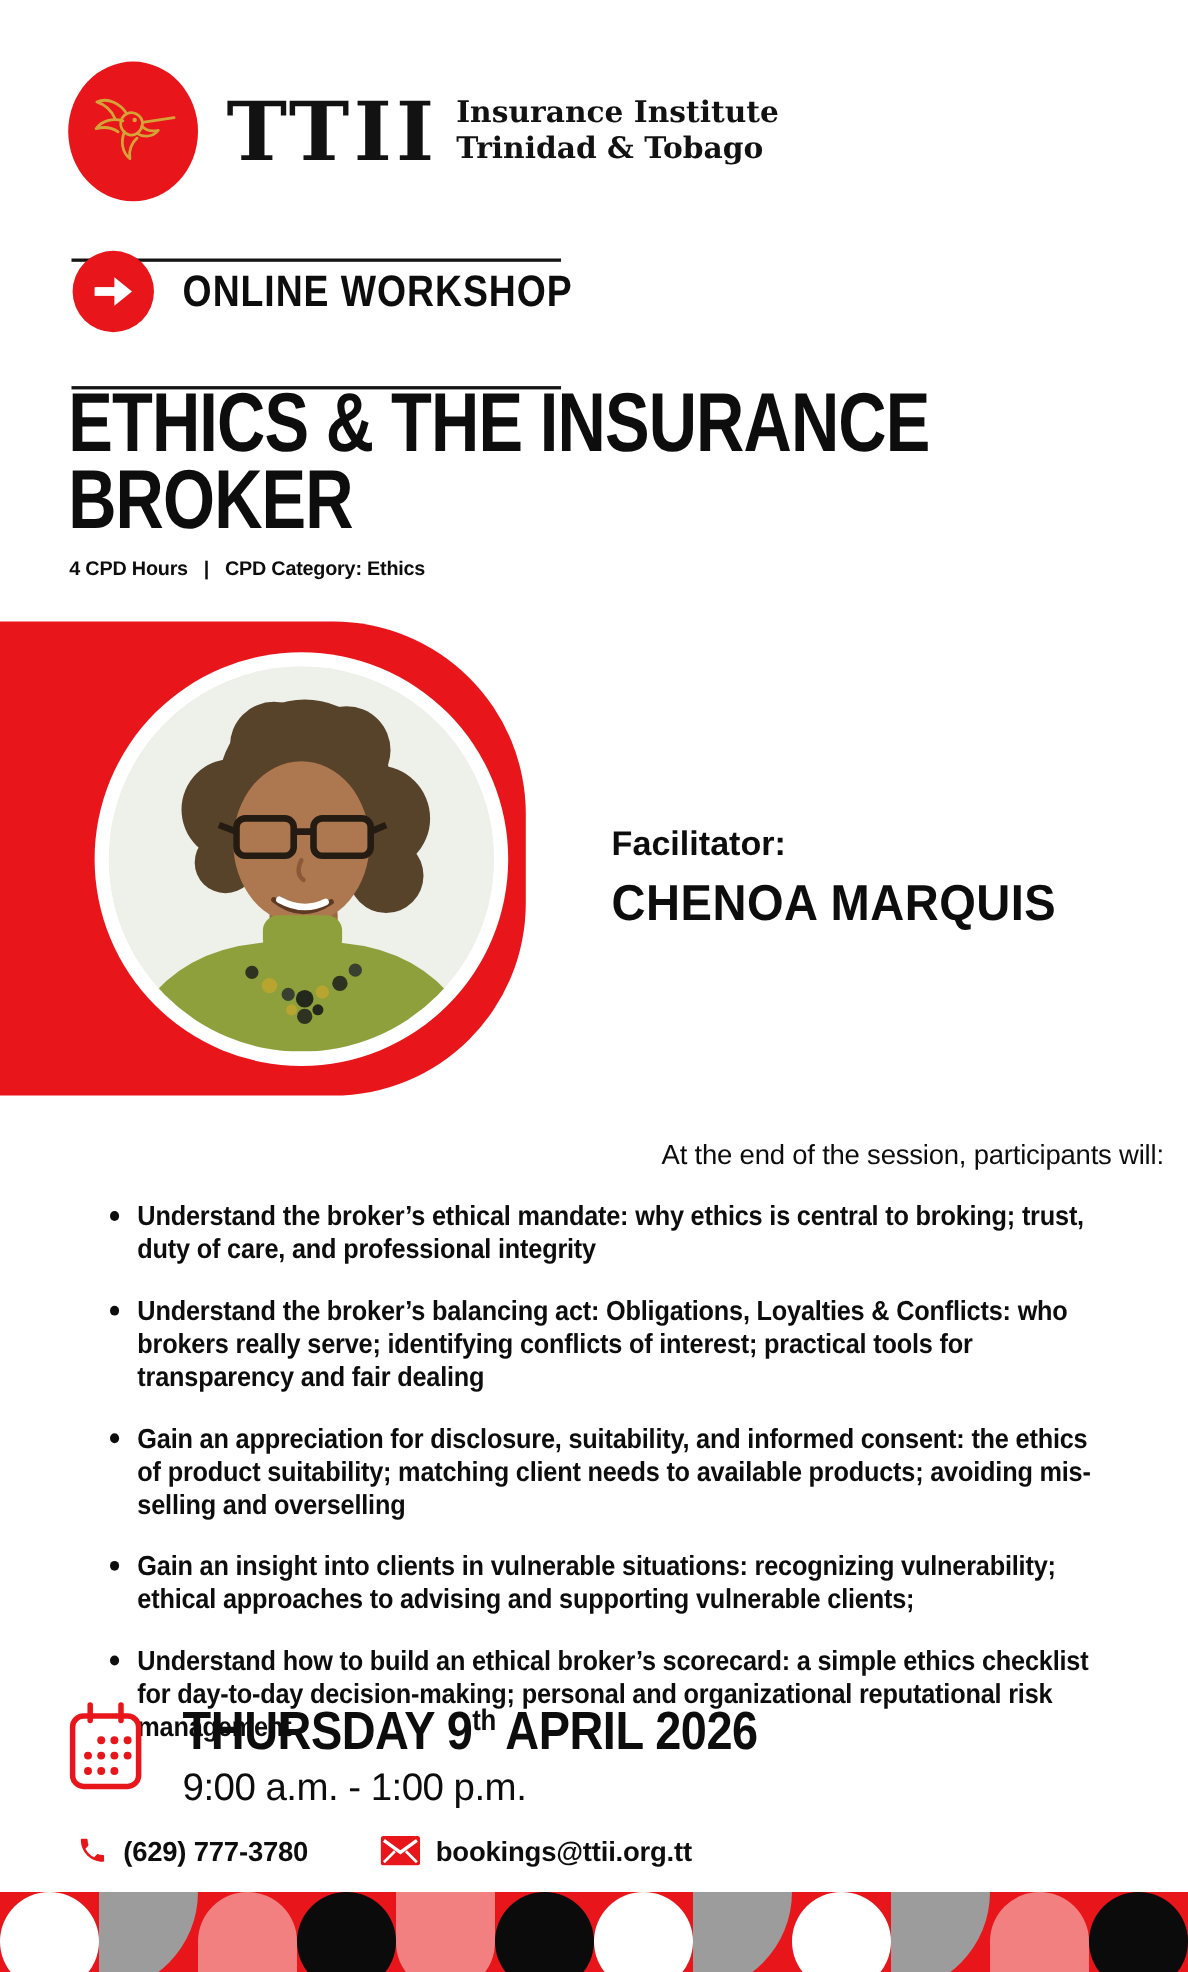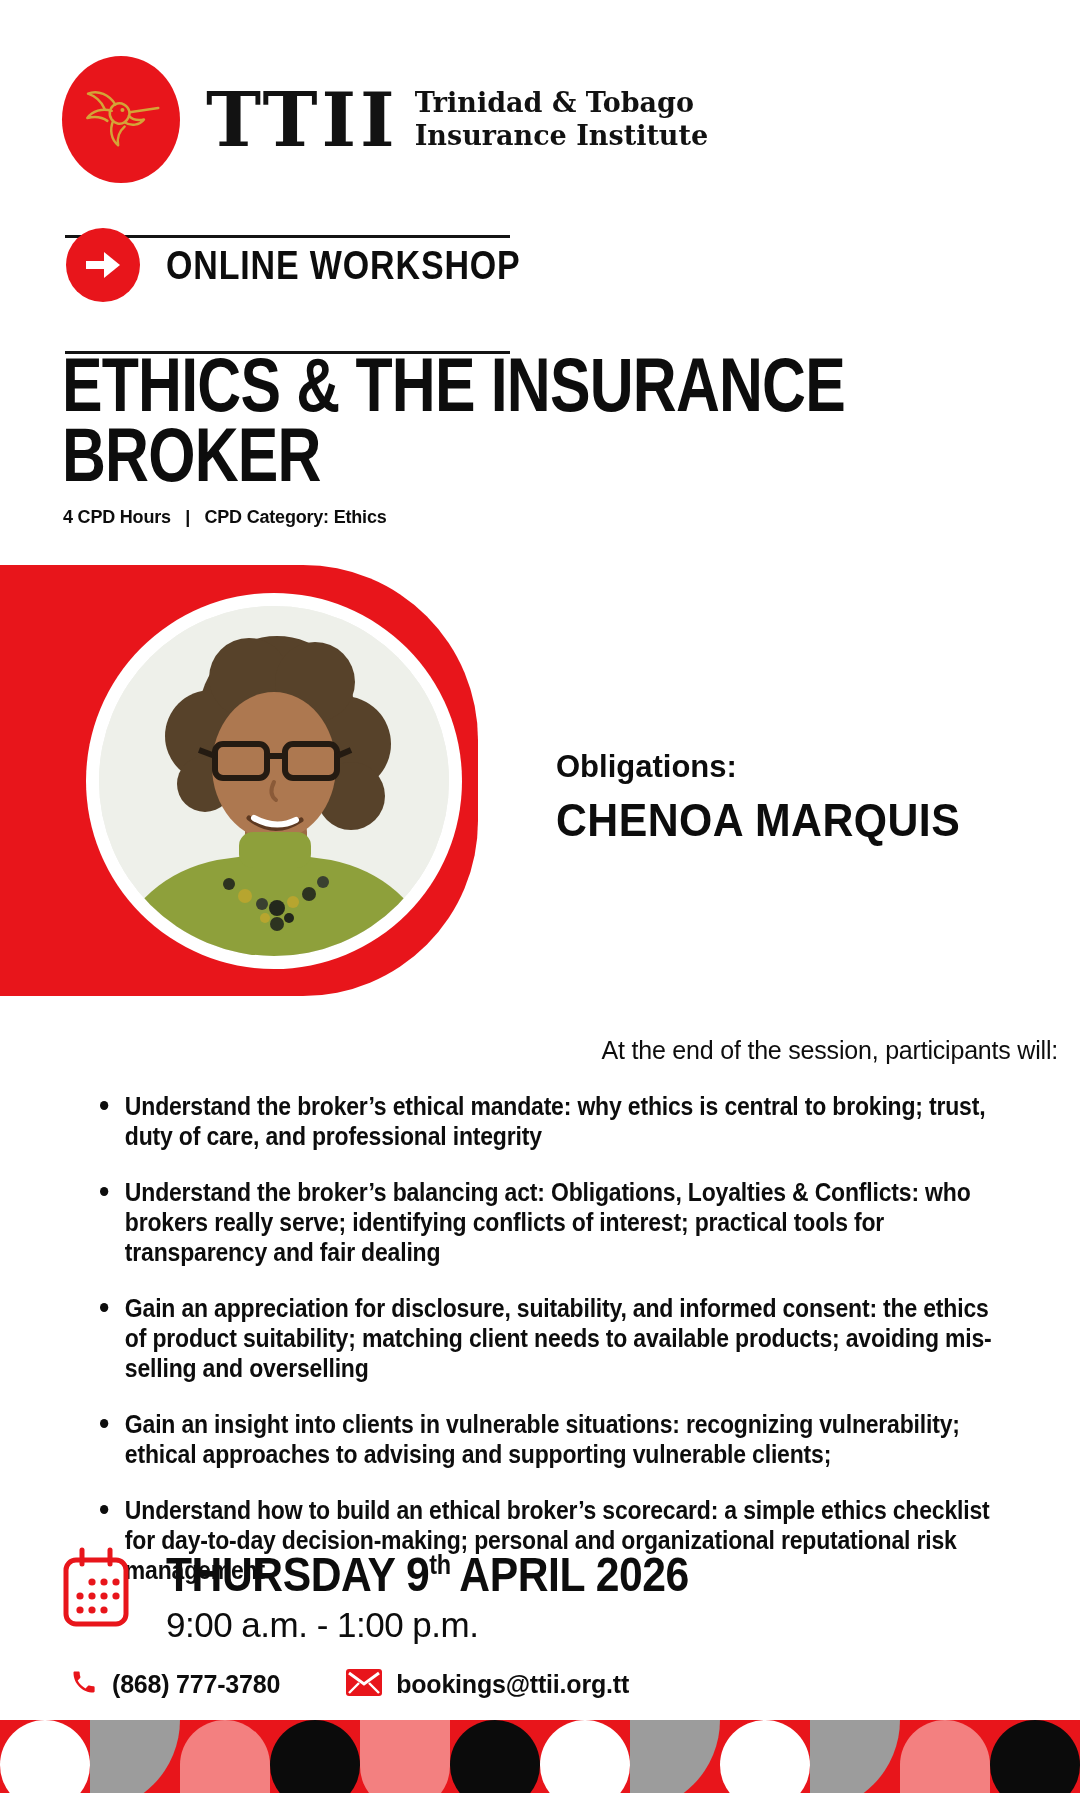--- a/index.html
+++ b/index.html
@@ -110,22 +110,22 @@
             <path d="M47 50 C34 46 20 50 13 60 C24 57 34 59 41 64"></path>
             <path d="M49 64 C44 76 46 90 56 98 C54 88 58 78 65 72"></path>
             <path d="M65 66 C74 72 86 70 92 62 C84 64 76 62 71 57"></path>
           </g>
           <circle cx="62" cy="49" r="2.8" fill="#d4a437"></circle>
         </svg>
       </span>
     </div>
     <div class="logo-ttii">TTII</div>
     <div class="org-name">
+      <div>Insurance Institute</div>
       <div>Trinidad &amp; Tobago</div>
-      <div>Insurance Institute</div>
     </div>
   </div>
 
   <div class="rule rule1"></div>
   <div class="workshop-row">
     <div class="arrow-circle">
       <svg width="38" height="30" viewBox="0 0 38 30">
         <rect x="2" y="11" width="20" height="8" fill="#ffffff"></rect>
         <polygon points="20,2 36,15 20,28" fill="#ffffff"></polygon>
       </svg>
@@ -184,21 +184,21 @@
             <circle cx="210" cy="288" r="7" fill="#2d3320"></circle>
           <circle cx="224" cy="276" r="6" fill="#3a4030"></circle>
             <circle cx="178" cy="318" r="7" fill="#2d3320"></circle>
           <circle cx="166" cy="312" r="5" fill="#b7a52f"></circle>
             <circle cx="190" cy="312" r="5" fill="#23281c"></circle>
         </g>
       </svg>
     </div>
   </div>
   <div class="facilitator">
-    <div class="fac-label">Obligations:</div>
+    <div class="fac-label">Facilitator:</div>
     <div class="fac-name">CHENOA MARQUIS</div>
   </div>
 
   <div class="session">
     <div class="session-intro">At the end of the session, participants will:</div>
     <div class="bullets">
         <div class="bullet">
           <span class="bullet-dot"></span>
           <span>Understand the broker’s ethical mandate: why ethics is central to broking; trust, duty of care, and professional integrity</span>
         </div>
@@ -251,21 +251,21 @@
     </div>
   </div>
 
   <div class="contact">
     <div class="contact-item">
       <span>
         <svg width="28" height="28" viewBox="0 0 24 24">
           <path fill="#e8151b" d="M6.6 10.8c1.5 2.9 3.8 5.2 6.7 6.7l2.2-2.2c.3-.3.7-.4 1-.2 1.1.4 2.4.6 3.6.6.6 0 1 .4 1 1V20c0 .6-.4 1-1 1C10.7 21 3 13.3 3 4c0-.6.4-1 1-1h3.3c.6 0 1 .4 1 1 0 1.3.2 2.5.6 3.6.1.3 0 .7-.2 1l-2.1 2.2z"></path>
         </svg>
       </span>
-      <span class="contact-text">(868) 777-3780</span>
+      <span class="contact-text">(629) 777-3780</span>
     </div>
     <div class="contact-item">
       <span>
         <svg width="36" height="27" viewBox="0 0 36 27">
           <rect x="0" y="0" width="36" height="27" rx="3" fill="#e8151b"></rect>
           <polyline points="3,4 18,15 33,4" fill="none" stroke="#ffffff" stroke-width="3"></polyline>
           <line x1="3" y1="24" x2="13" y2="14" stroke="#ffffff" stroke-width="2.4"></line>
           <line x1="33" y1="24" x2="23" y2="14" stroke="#ffffff" stroke-width="2.4"></line>
         </svg>
       </span>

